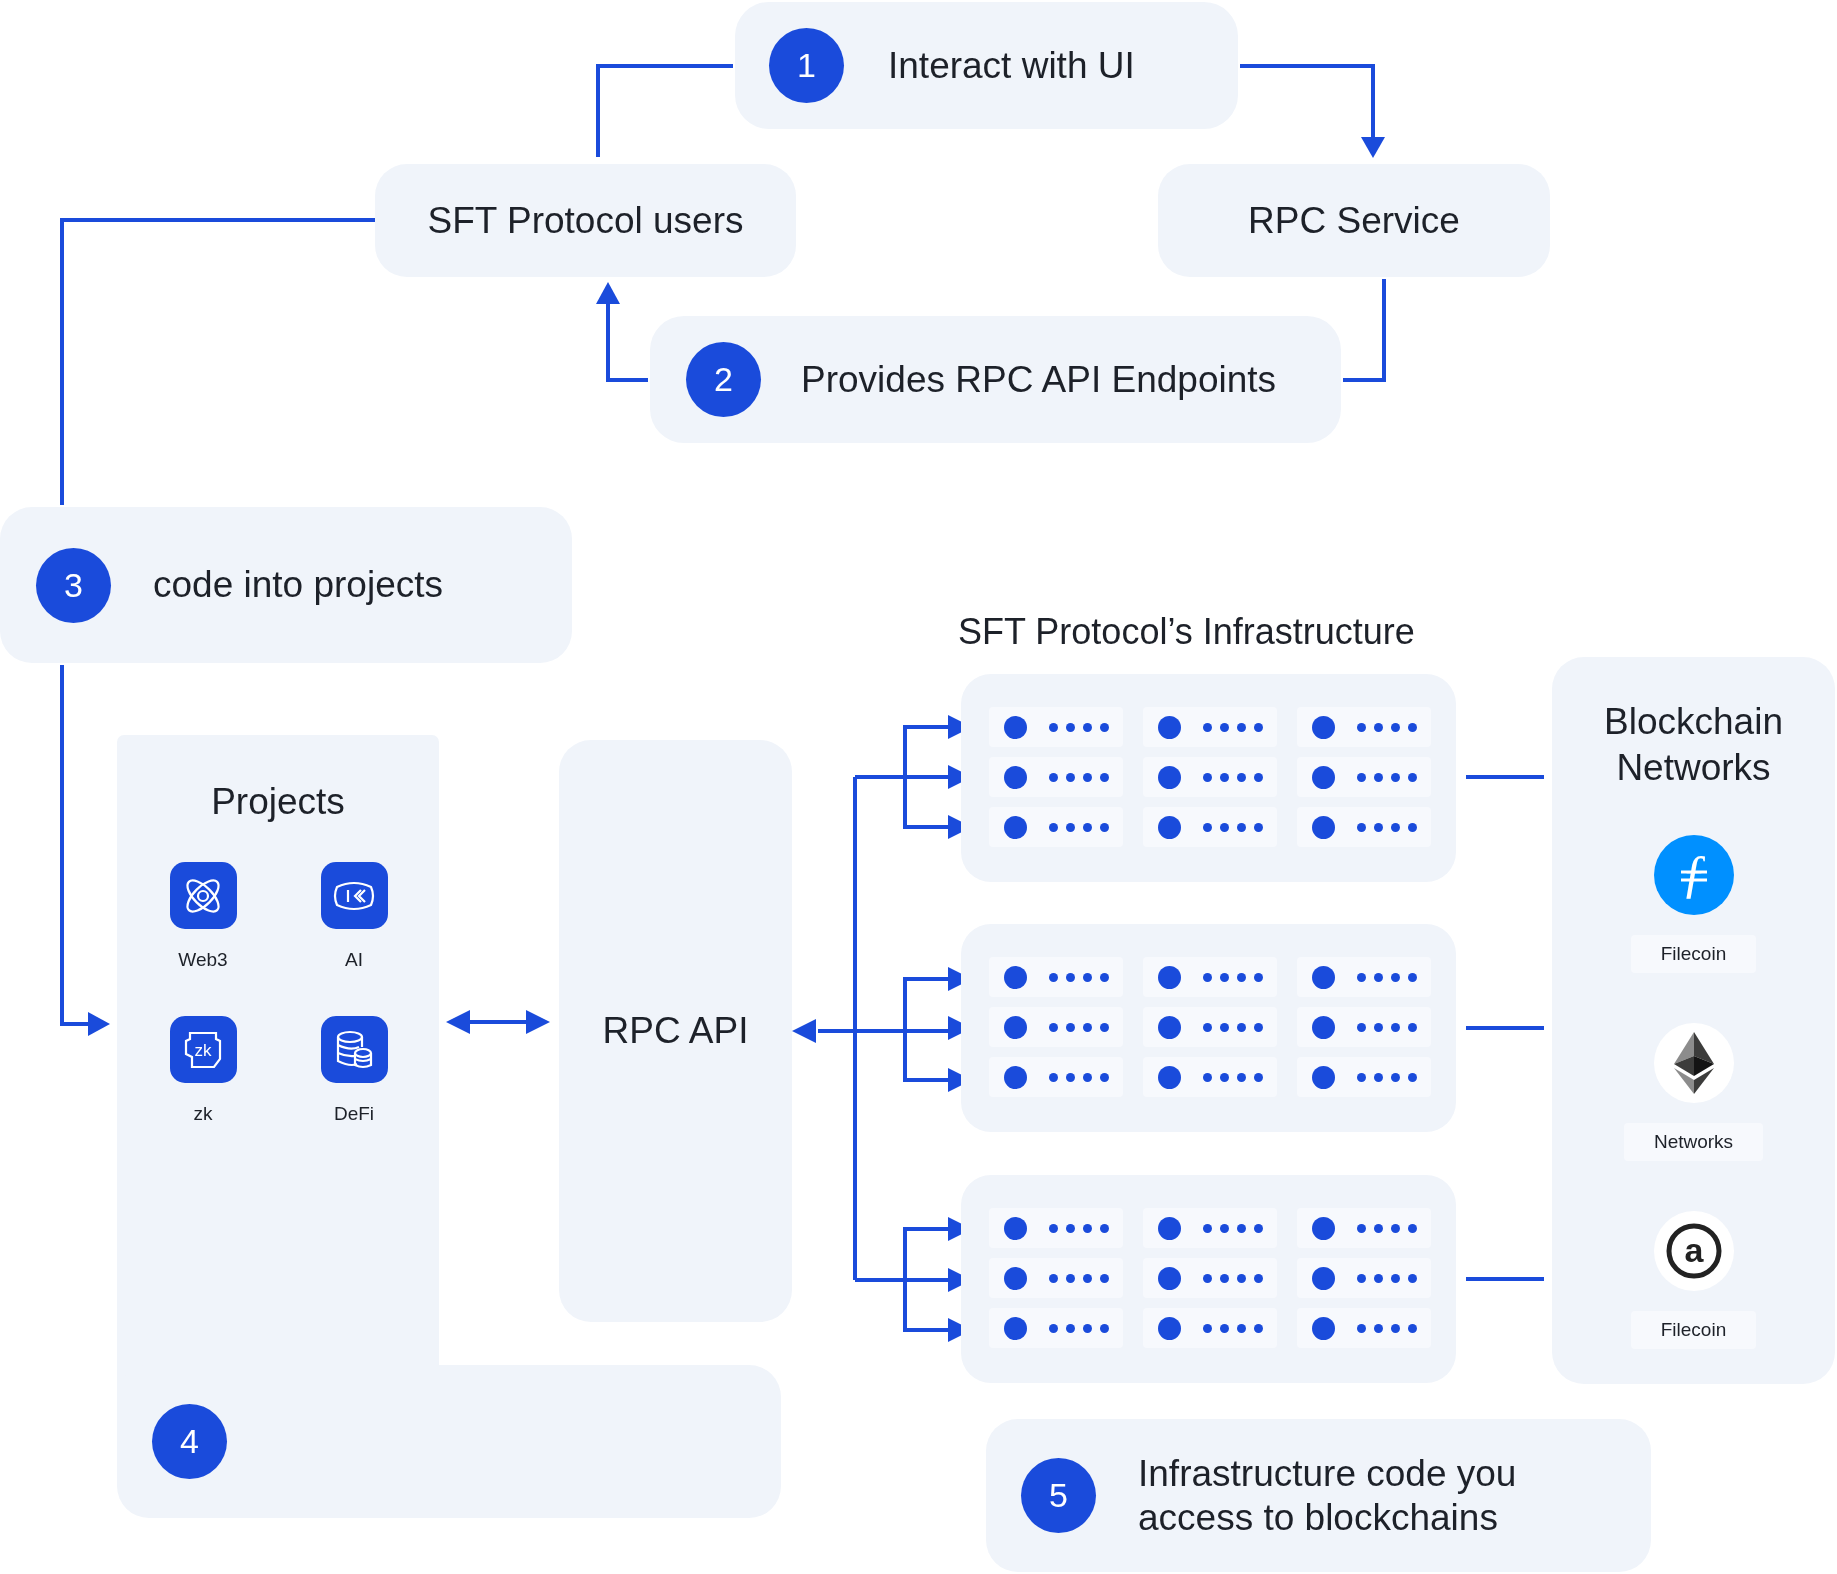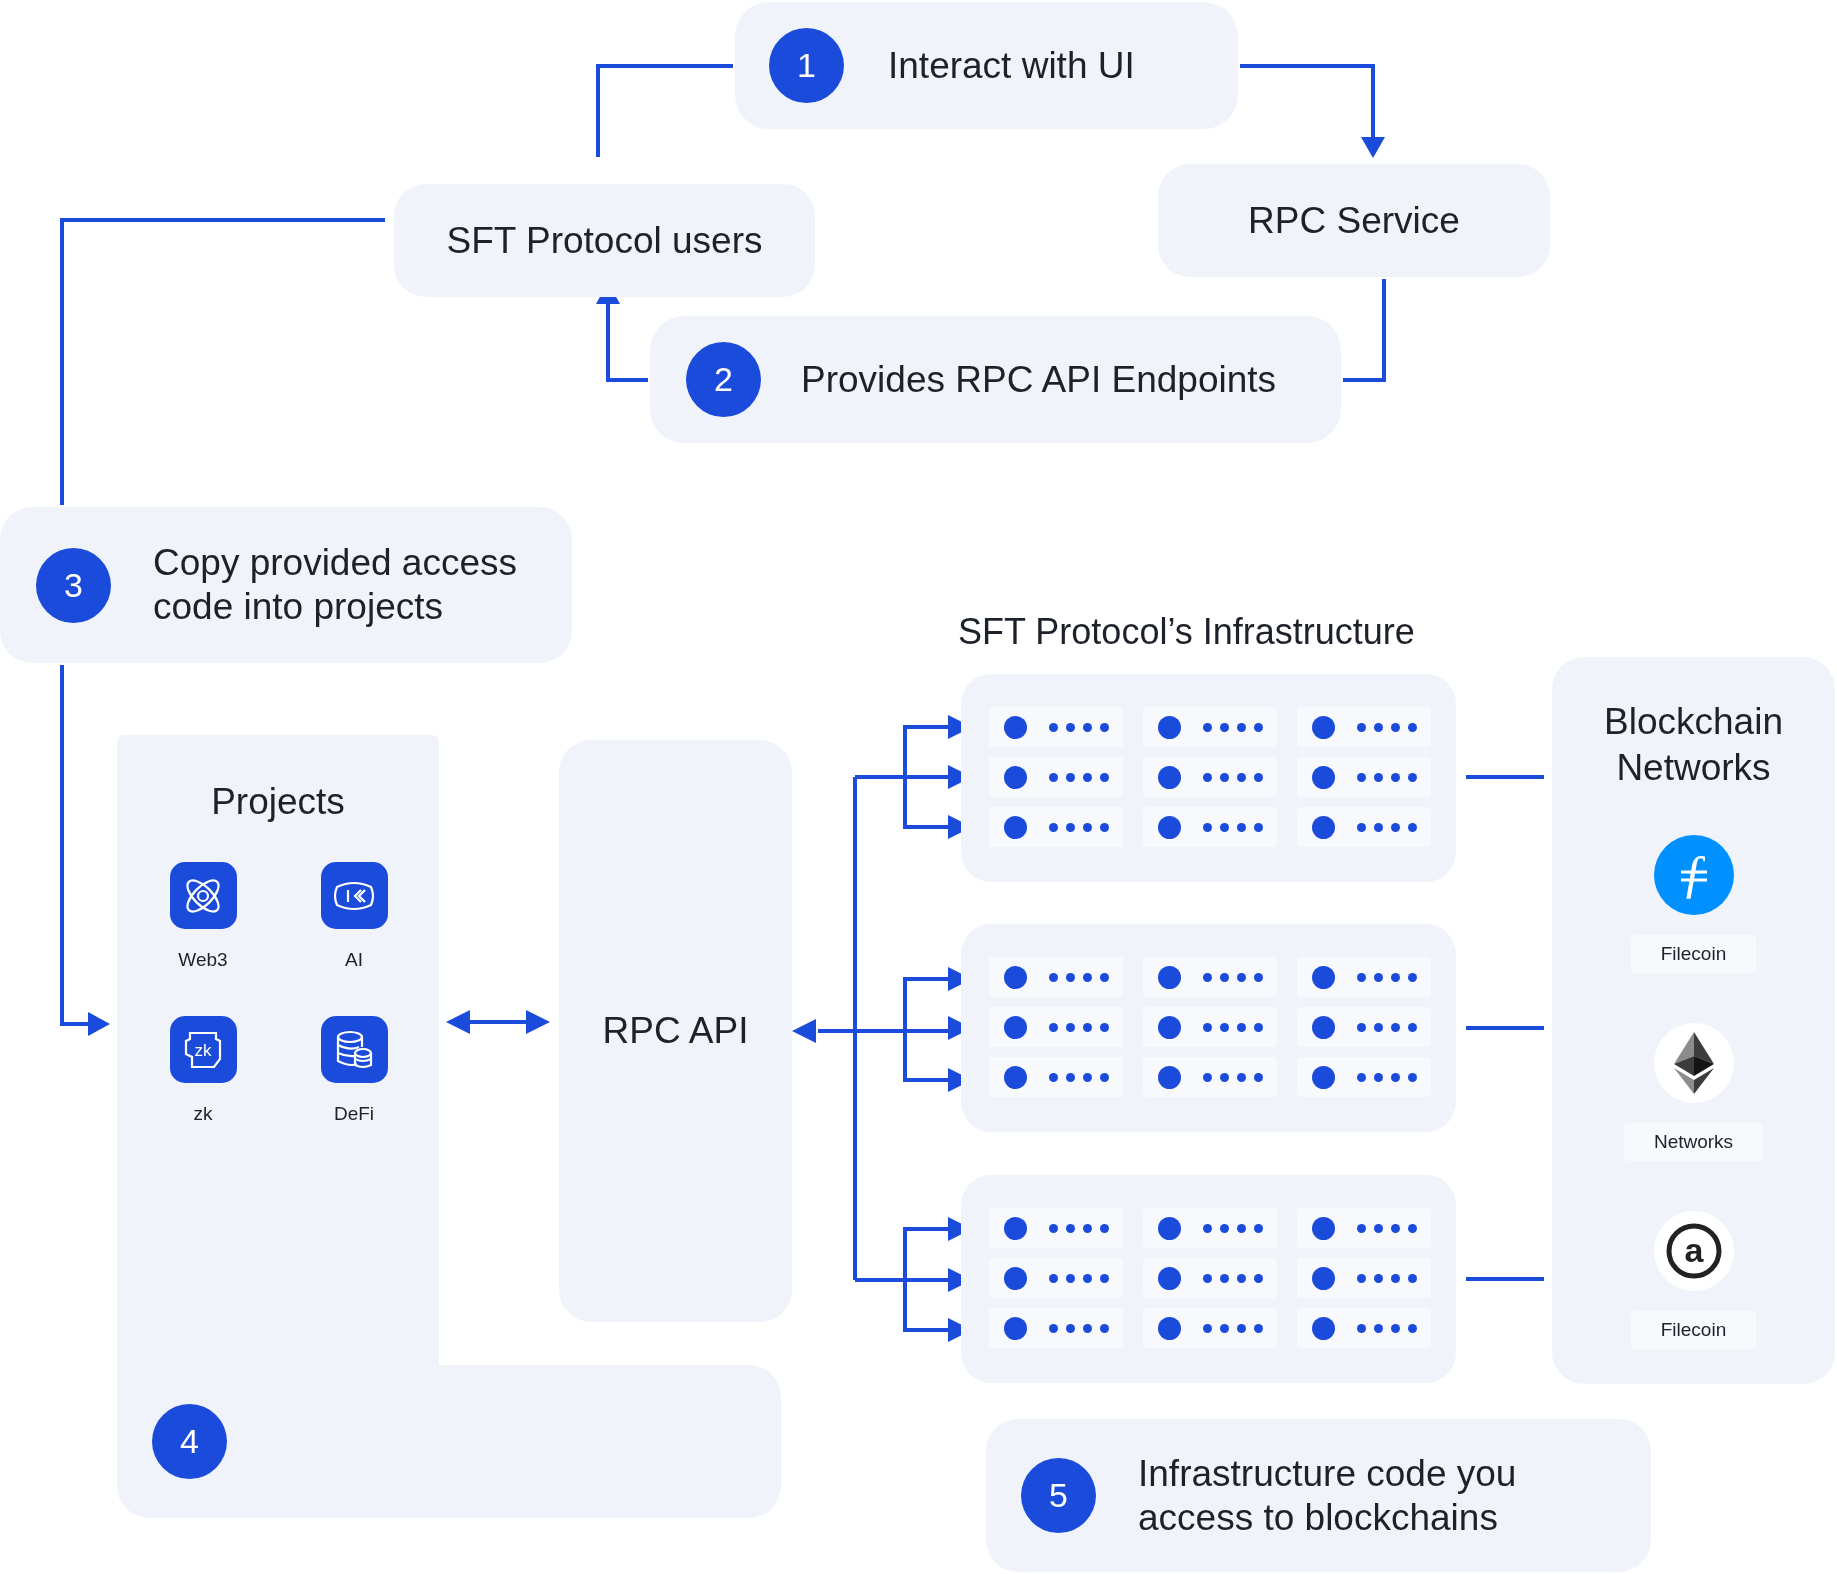--- a/index.html
+++ b/index.html
@@ -76,37 +76,36 @@
     <polygon points="948,1268 948,1292 972,1280"></polygon>
     <polygon points="948,1318 948,1342 972,1330"></polygon>
   </g>
 </svg>
 
 <div class="box step" style="left:735px;top:2px;width:503px;height:127px;border-radius:34px;">
   <div class="num" style="margin-left:34px;">1</div>
   <div class="steptext" style="margin-left:44px;">Interact with UI</div>
 </div>
 
-<div class="box center" style="left:394px;top:164px;width:421px;height:113px;margin-top:20px;">
+<div class="box center" style="left:375px;top:164px;width:421px;height:113px;">
   <span>SFT Protocol users</span>
 </div>
 
 <div class="box center" style="left:1158px;top:164px;width:392px;height:113px;">
   <span>RPC Service</span>
 </div>
 
 <div class="box step" style="left:650px;top:316px;width:691px;height:127px;border-radius:34px;">
   <div class="num" style="margin-left:36px;">2</div>
   <div class="steptext" style="margin-left:40px;">Provides RPC API Endpoints</div>
 </div>
 
 <div class="box step" style="left:0px;top:507px;width:572px;height:156px;">
   <div class="num" style="margin-left:36px;">3</div>
   <div class="steptext" style="margin-left:42px;">
-    <div>Copy provided access</div>
     <div>code into projects</div>
   </div>
 </div>
 
 <div class="box" style="left:117px;top:735px;width:322px;height:710px;border-radius:7px;">
   <div class="ptitle" style="top:46px;">Projects</div>
   <div class="proj" style="left:11px;top:127px;">
     <div class="ic">
       <svg width="46" height="46" viewBox="0 0 46 46" fill="none" stroke="#fff" stroke-width="2.2">
           <ellipse cx="23" cy="23" rx="20" ry="9" transform="rotate(45 23 23)"></ellipse>

